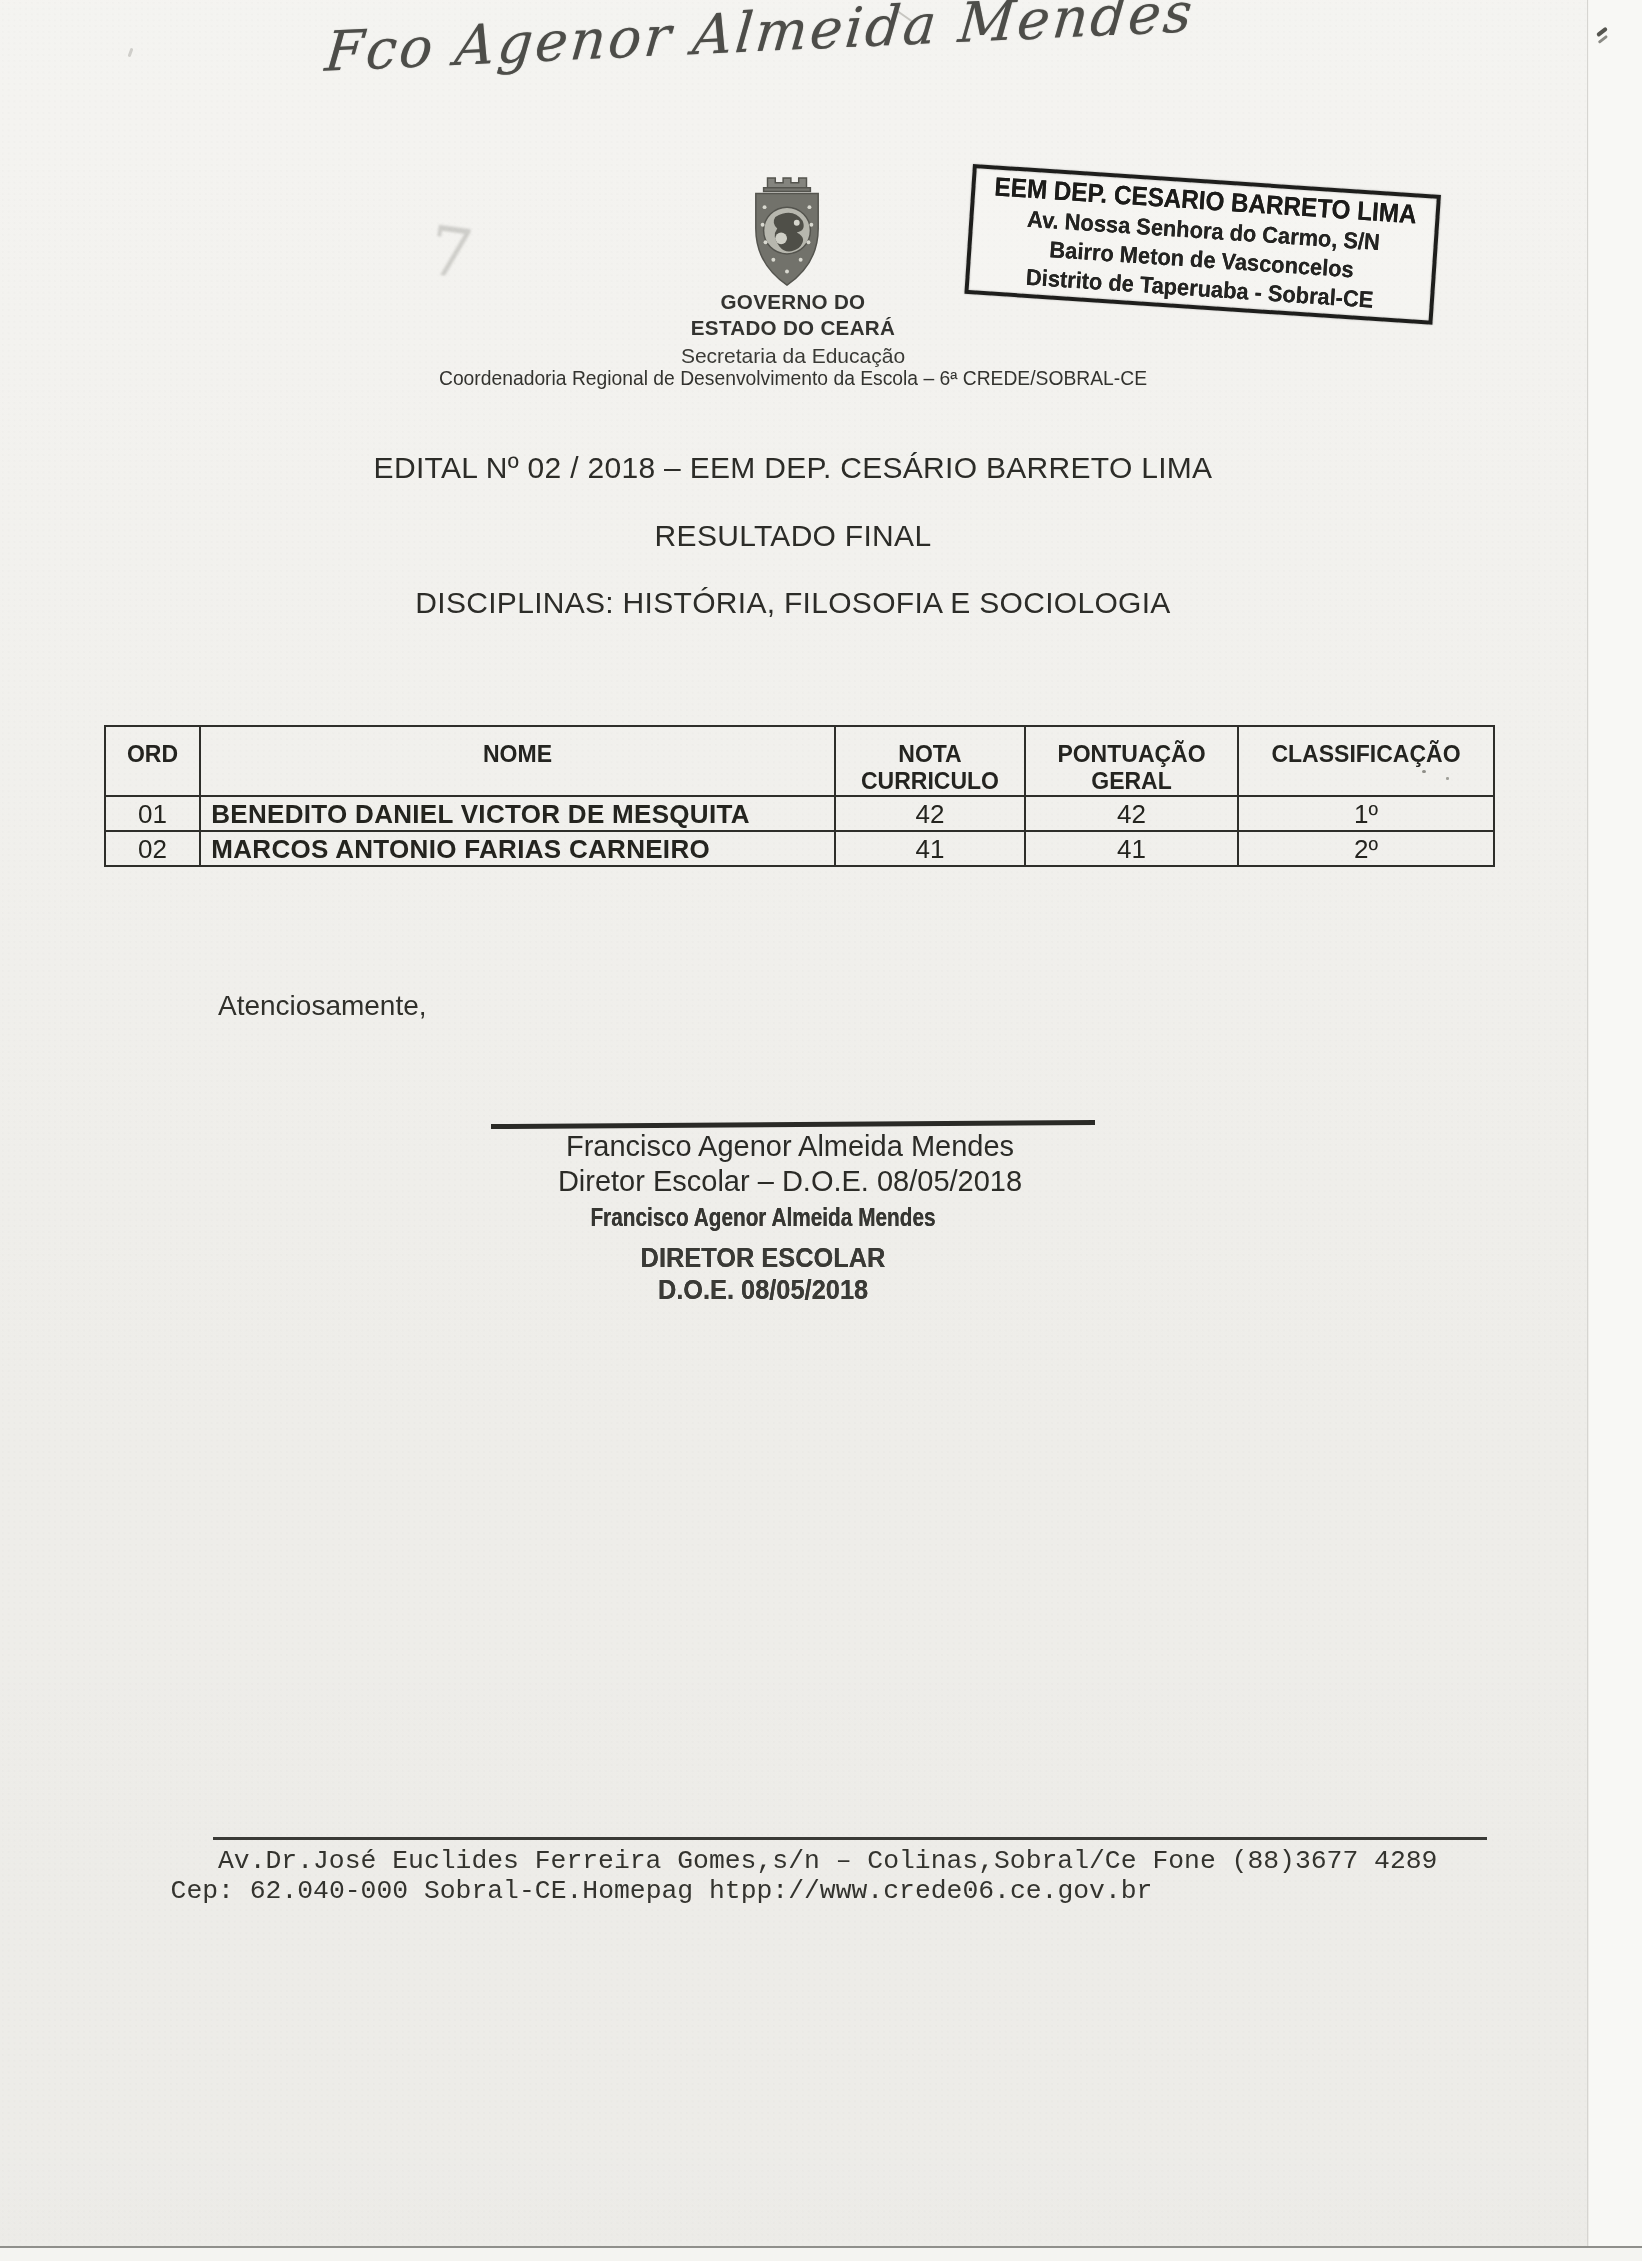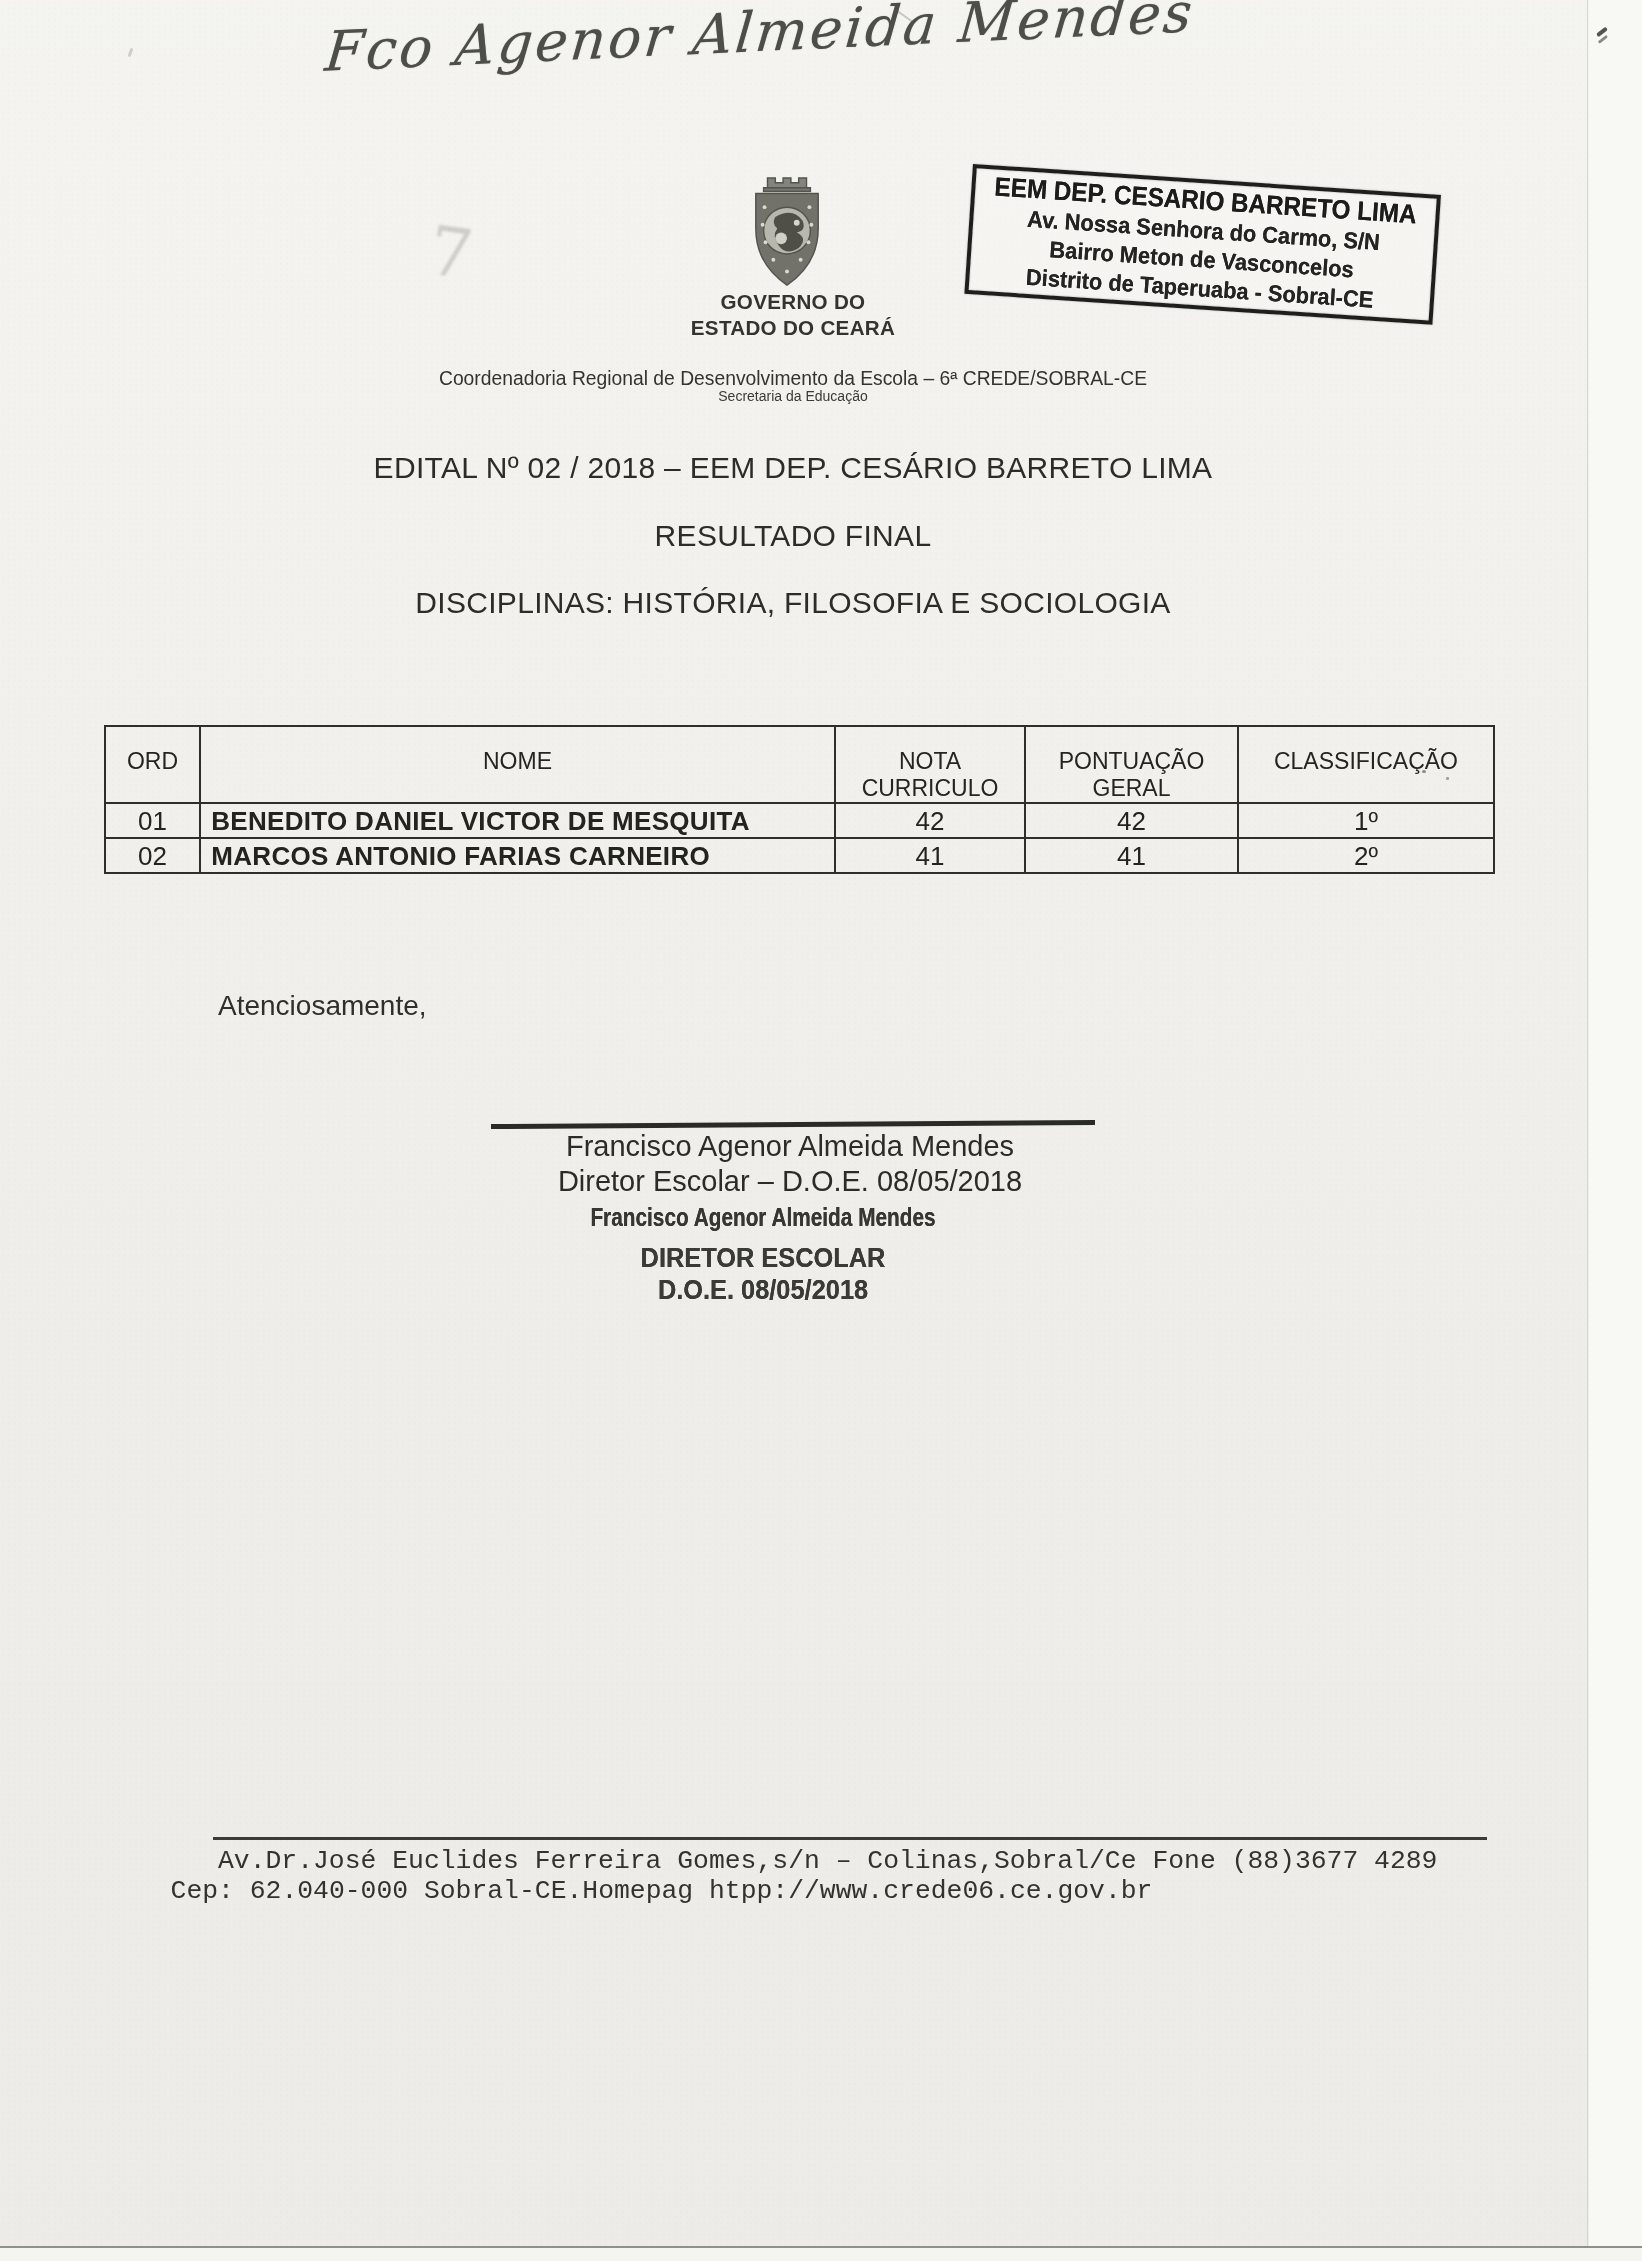--- a/index.html
+++ b/index.html
@@ -16,21 +16,21 @@
     overflow:hidden;
   }
   .abs{position:absolute;}
   
   .cline{position:absolute;left:33px;width:1520px;text-align:center;white-space:nowrap;}
   
   .sline{position:absolute;left:30px;width:1520px;text-align:center;white-space:nowrap;}
   
   .dline{position:absolute;left:3.2px;width:1520px;text-align:center;white-space:nowrap;}
   .gov-bold{font-weight:bold;font-size:20.6px;letter-spacing:0.3px;color:#333330;}
-  .gov-reg{font-size:14px;color:#3a3a36;margin-top:44px;}
+  .gov-reg{font-size:21px;color:#3a3a36;}
   .coord{font-size:19.3px;color:#33332f;}
 
   .title{font-size:30px;color:#2c2c28;letter-spacing:0.3px;}
 
   
   .school-stamp{
     left:973px;top:164px;width:461px;height:122px;
     border:4.5px solid #1e1e1c;
     transform:rotate(3.8deg);
     transform-origin:left top;
@@ -49,22 +49,22 @@
   .rtable{
     left:104px;top:725px;width:1389px;
     border-collapse:collapse;table-layout:fixed;
   }
   .rtable td,.rtable th{
     border:2.6px solid #2e2e2a;
     padding:0 6.4px;
     overflow:hidden;
   }
   .rtable th{
-    font-size:23px;font-weight:normal;color:#242420;
-    vertical-align:top;padding-top:21px;line-height:27px;
+    font-size:23px;font-weight:bold;color:#242420;
+    vertical-align:top;padding-top:14px;line-height:27px;
   }
   .rtable td{
     font-size:26px;color:#24241f;text-align:center;vertical-align:middle;
     height:33px;line-height:28px;white-space:nowrap;margin-top:42px;
   }
   .rtable .hrow{height:60px;}
   .rtable td.name{text-align:left;padding-left:10.3px;letter-spacing:0.3px;font-weight:bold;}
   .c-ord{width:95px;} .c-nome{width:635px;} .c-nota{width:190px;} .c-pont{width:213px;} .c-class{width:256px;}
 
   .closing{left:218px;top:990px;font-size:28px;color:#30302b;}

